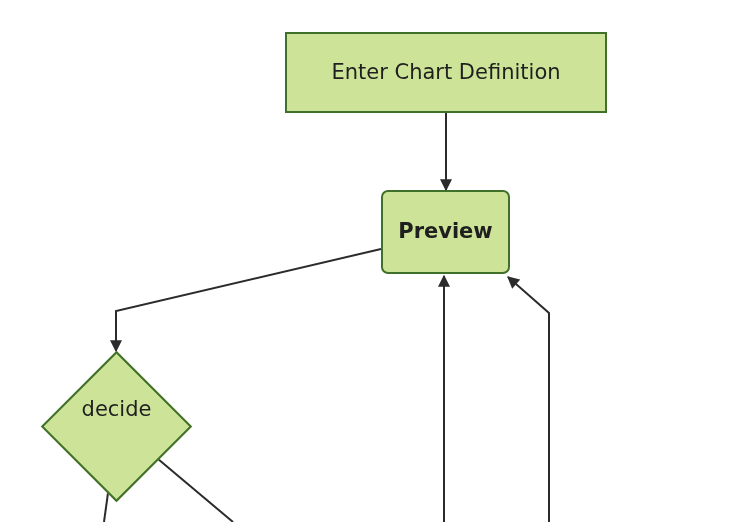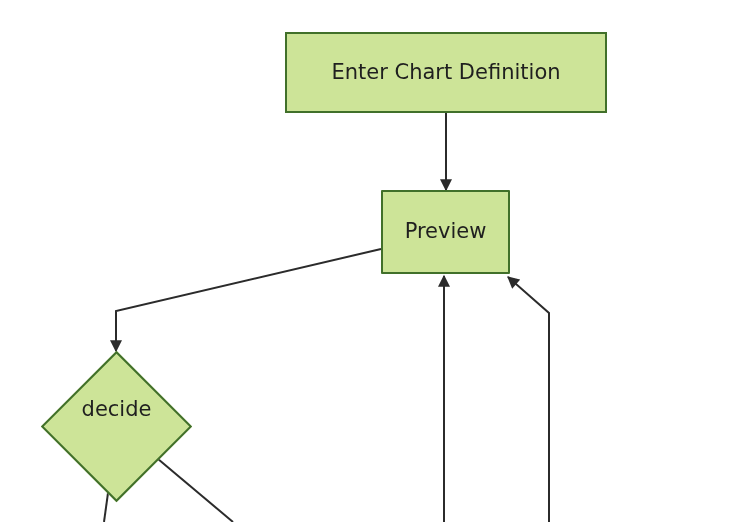--- a/index.html
+++ b/index.html
@@ -45,21 +45,22 @@
     left: 285px;
     top: 32px;
     width: 322px;
     height: 81px;
   }
   .node-rounded {
     left: 381px;
     top: 190px;
     width: 129px;
     height: 84px;
-    border-radius: 1px;
+    border-radius: 7px;
+    font-weight: bold;
   }
   .node-diamond {
     position: absolute;
     box-sizing: border-box;
     left: 63px;
     top: 373px;
     width: 107px;
     height: 107px;
     background: #cde498;
     border: 2px solid #41702a;

